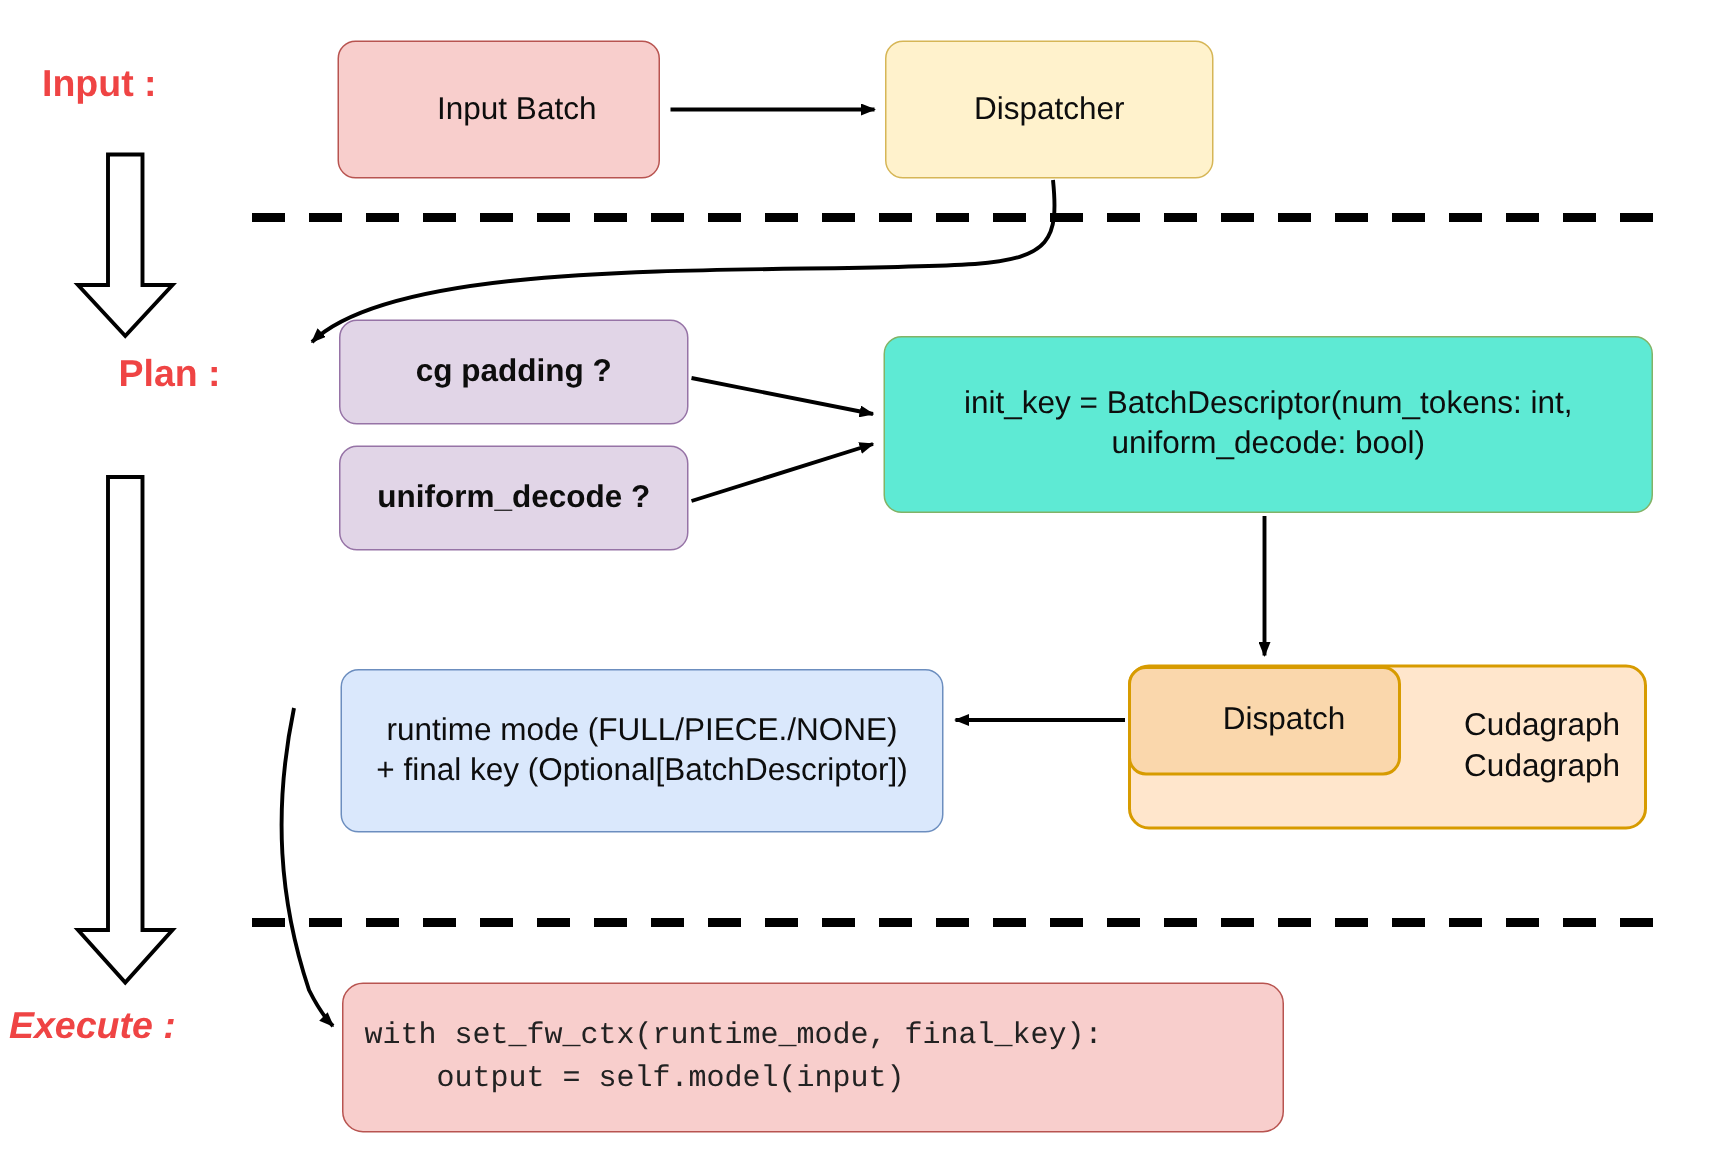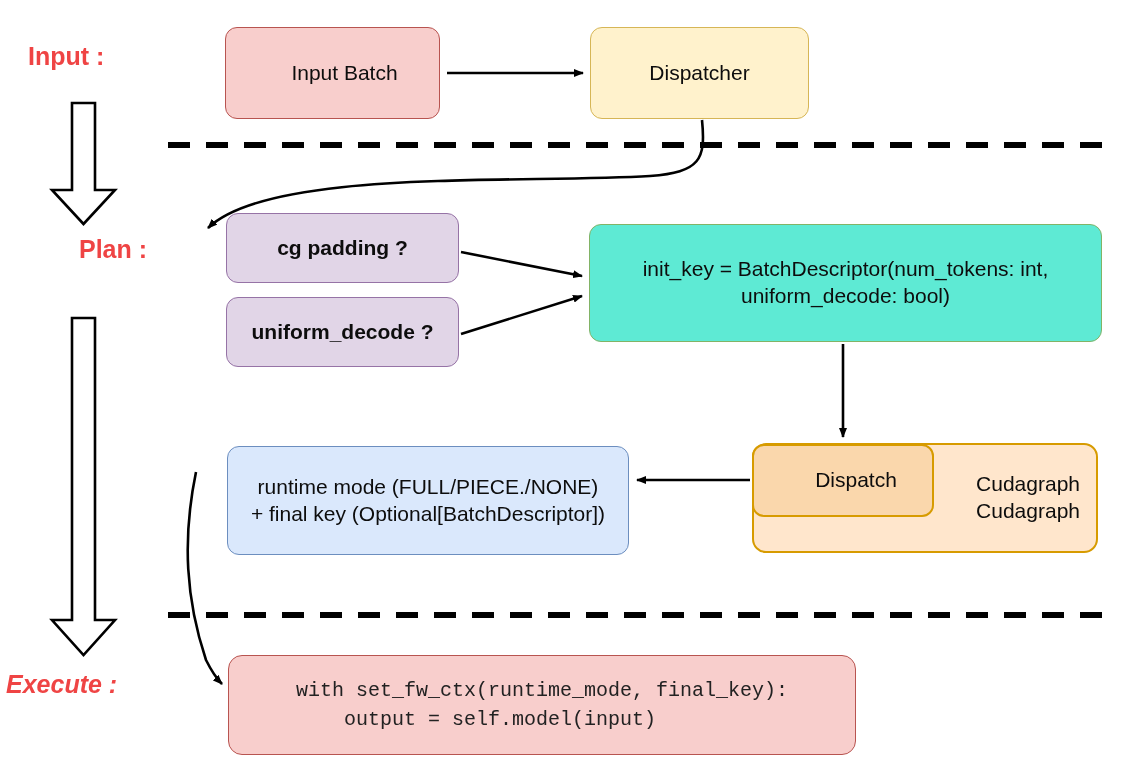--- a/index.html
+++ b/index.html
@@ -41,21 +41,21 @@
   .n-input   { background:#f8cecc; border:1.6px solid #b85450; }
   .n-pre     { background:#ffe6cc; border:1.6px solid #d6b656; background:#fff2cc; }
   .n-purple  { background:#e1d5e7; border:1.6px solid #9673a6;font-weight:bold; }
   .n-green   { background:#5eead4; border:1.6px solid #82b366; }
   .n-blue    { background:#dae8fc; border:1.6px solid #6c8ebf; }
   .n-outer-orange { background:#ffe6cc; border:2px solid #d79b00; border-radius:14px; }
   .n-inner-orange { background:#fad7ac; border:2px solid #d79b00; border-radius:12px;padding-left:36px; }
   .n-code    { background:#f8cecc; border:1.6px solid #b85450; border-radius:14px;
                font-family:"Liberation Mono","DejaVu Sans Mono",monospace;
                font-size:20px; line-height:1.45; color:#222;
-               justify-content:center; text-align:left; padding:10px 14px; }
+               justify-content:flex-start; text-align:left; padding:10px 14px; }
   .n-code pre{margin:0;font:inherit;white-space:pre;}
 </style>
 </head>
 <body>
 
 <div id="canvas">
 
   <div class="stage-label" style="left:28px;top:42px;">Input :</div>
 
   <div class="stage-label" style="left:40px;top:235px;margin-left:39px;">Plan :</div>

